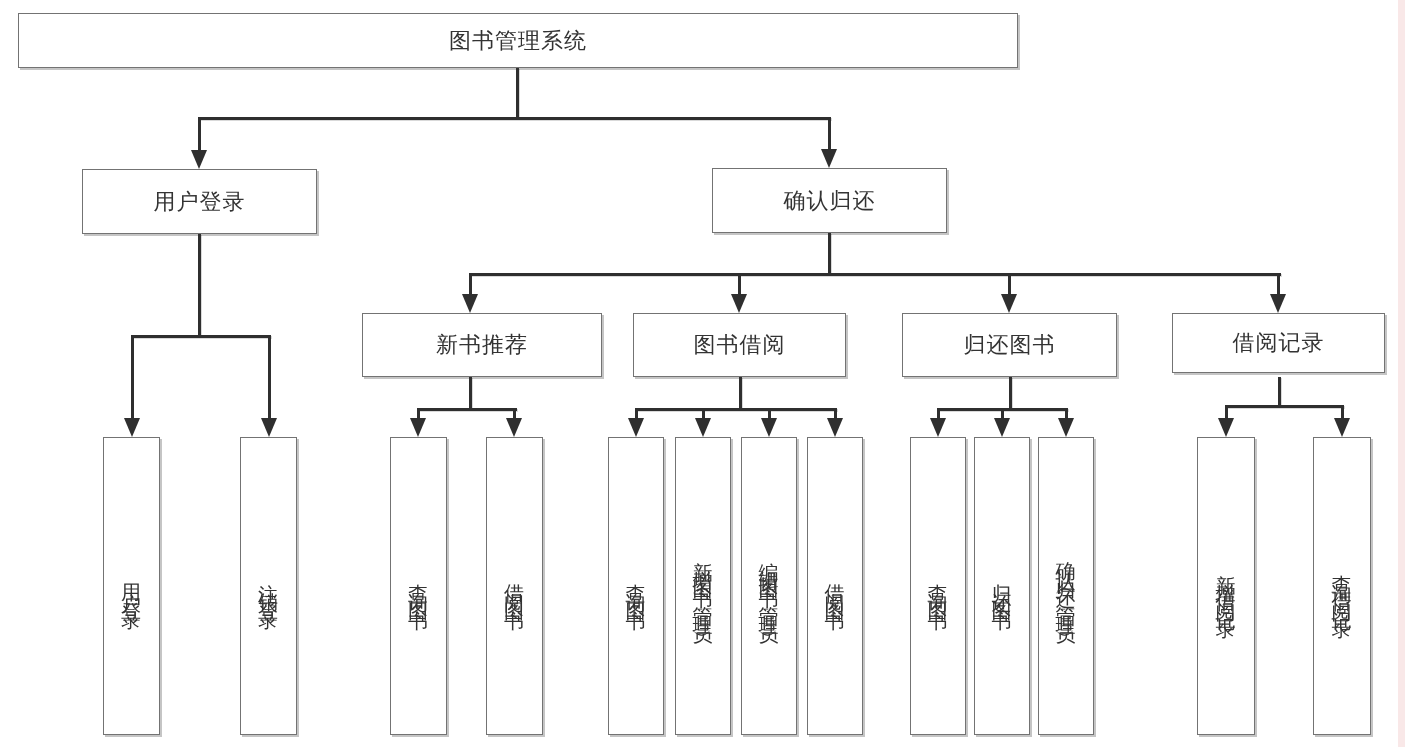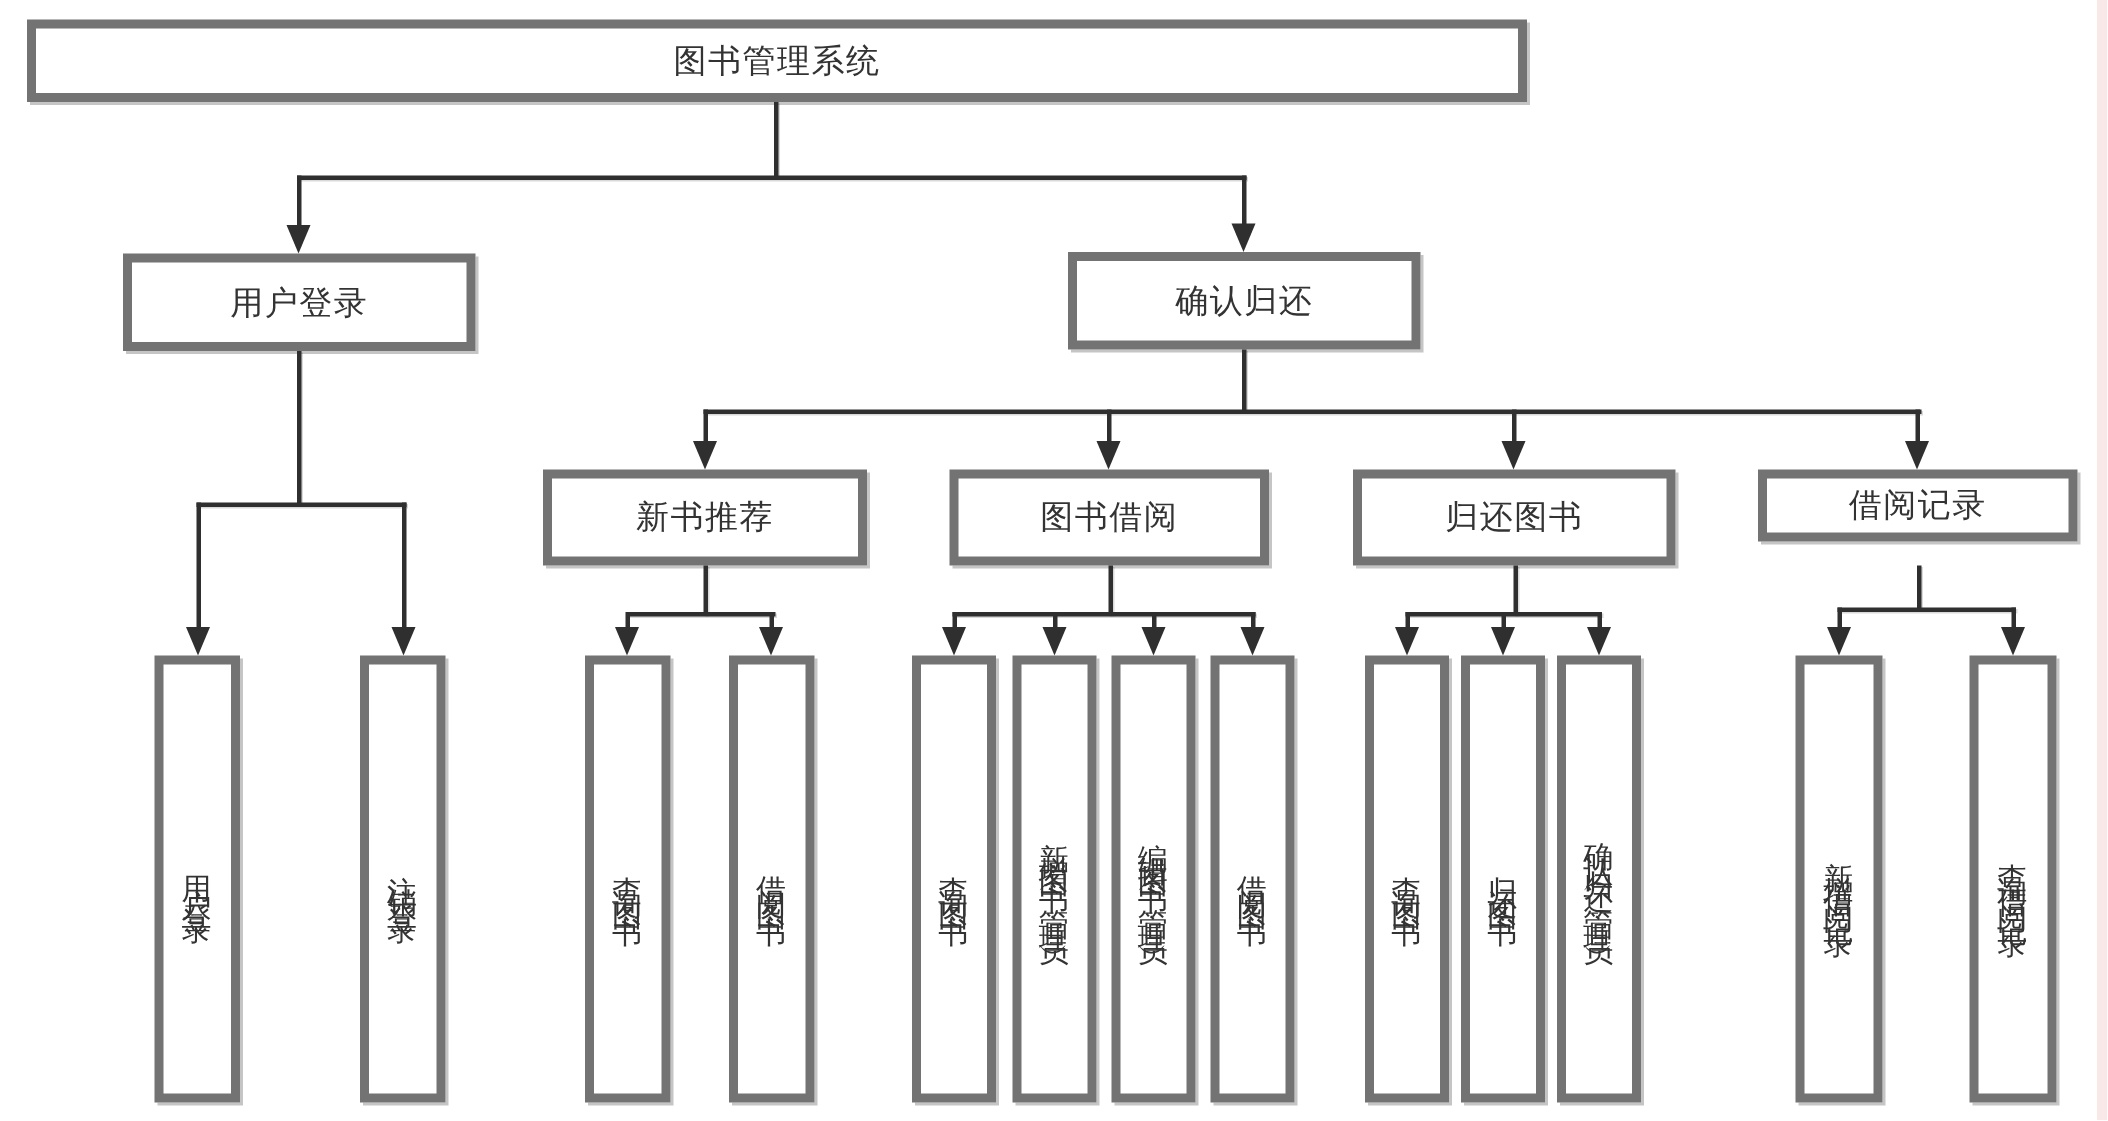--- a/index.html
+++ b/index.html
@@ -6,21 +6,21 @@
   #canvas{
     position:relative;
     width:1405px;height:747px;
     background:#ffffff;
     font-family:"DejaVu Sans","Liberation Sans",sans-serif;
     overflow:hidden;
   }
   .box{
     position:absolute;
     background:#ffffff;
-    border:6px solid #737373;
+    border:1px solid #737373;
     box-shadow:2px 2px 0 rgba(90,90,90,0.35);
     display:flex;align-items:center;justify-content:center;
     color:#333333;
     font-size:22px;
     letter-spacing:1px;
     box-sizing:border-box;
   }
   .leaf{font-size:20px;}
   .leaf .vtext{
     writing-mode:vertical-rl;
@@ -62,33 +62,33 @@
   </div>
 
   <div class="box" style="left:82px;top:169px;width:235px;height:65px">
     <span>用户登录</span>
   </div>
 
   <div class="box" style="left:712px;top:168px;width:235px;height:65px">
     <span>确认归还</span>
   </div>
 
-  <div class="box" style="left:362px;top:313px;width:216px;height:64px">
+  <div class="box" style="left:362px;top:313px;width:240px;height:64px">
     <span>新书推荐</span>
   </div>
 
   <div class="box" style="left:633px;top:313px;width:213px;height:64px">
     <span>图书借阅</span>
   </div>
 
   <div class="box" style="left:902px;top:313px;width:215px;height:64px">
     <span>归还图书</span>
   </div>
 
-  <div class="box" style="left:1172px;top:313px;width:213px;height:48px">
+  <div class="box" style="left:1172px;top:313px;width:213px;height:60px">
     <span>借阅记录</span>
   </div>
 
   <div class="box leaf" style="left:103px;top:437px;width:57px;height:298px">
     <span class="vtext">用户登录</span>
   </div>
   <div class="box leaf" style="left:240px;top:437px;width:57px;height:298px">
     <span class="vtext">注销登录</span>
   </div>
 

